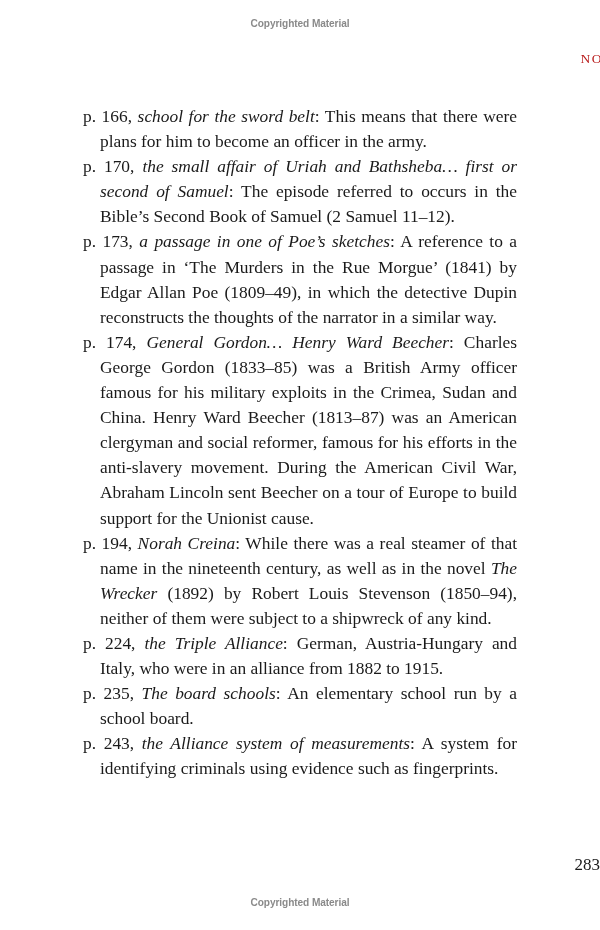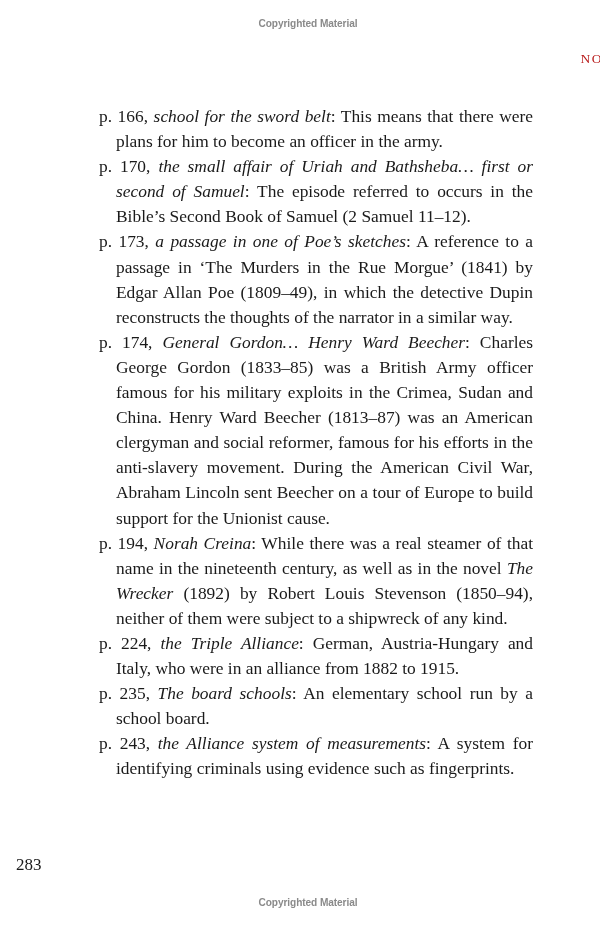--- a/index.html
+++ b/index.html
@@ -12,21 +12,20 @@
     height: 930px;
     position: relative;
     font-family: "Liberation Serif", "DejaVu Serif", serif;
     color: #1a1a1a;
     overflow: hidden;
   }
 
   .page {
     position: absolute;
     inset: 0;
-    margin-left: 16px;
   }
 
   
   .watermark {
     position: absolute;
     left: 0;
     width: 100%;
     text-align: center;
     font-family: "Liberation Sans", "DejaVu Sans", sans-serif;
     font-weight: bold;
@@ -83,21 +82,21 @@
   .lemma {
     font-style: italic;
   }
 
   
   .folio {
     position: absolute;
     top: 855px;
     left: 0;
     width: 100%;
-    text-align: left;
+    text-align: right;
     font-size: 17px;
     color: #1a1a1a;
   }
 </style>
 </head>
 <body>
 
 <div class="page">
 
   <div class="watermark watermark-top">Copyrighted Material</div>

